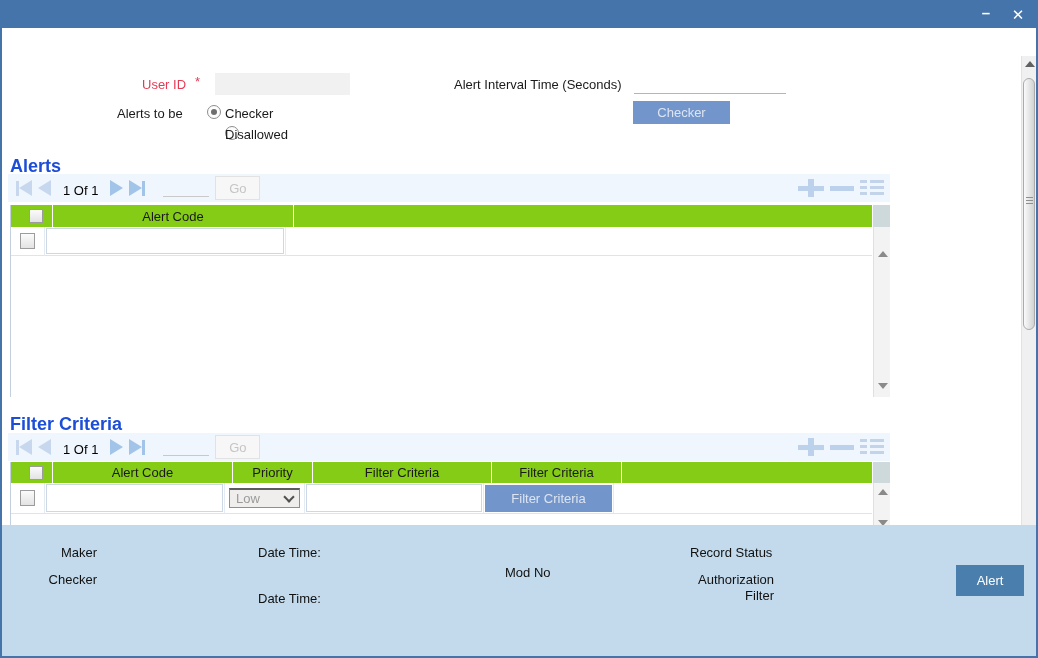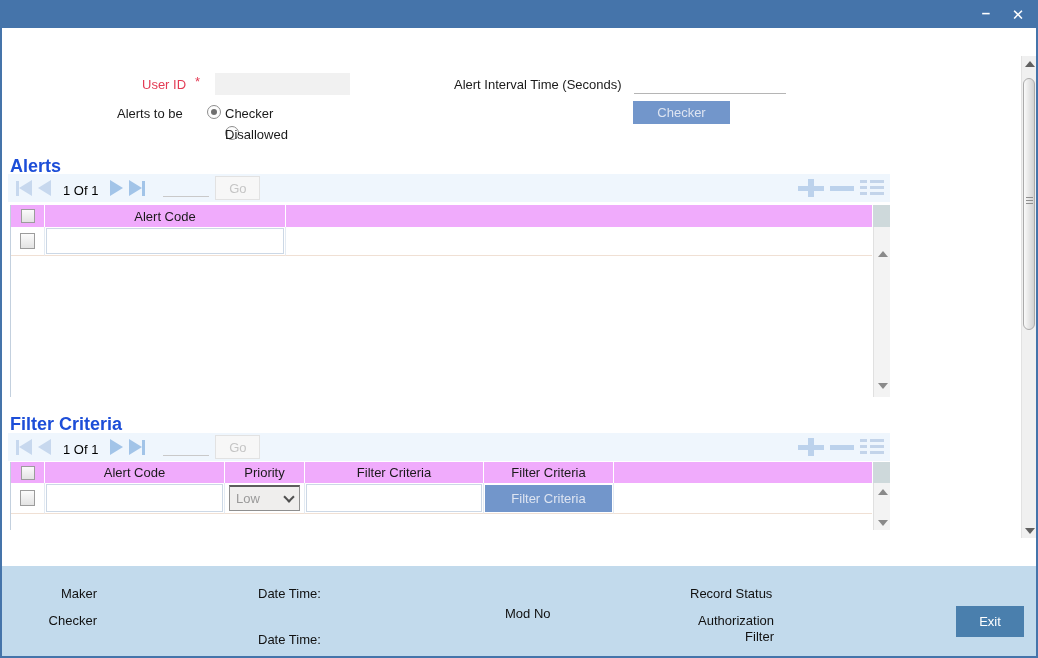--- a/index.html
+++ b/index.html
@@ -39,21 +39,21 @@
   .mid  { background:#a2c4e8; }
   .tri-l { width:0; height:0; border-top:8px solid transparent; border-bottom:8px solid transparent; border-right:13px solid #c7d8ee; }
   .tri-r { width:0; height:0; border-top:8px solid transparent; border-bottom:8px solid transparent; border-left:13px solid #a2c4e8; }
   .pg-text { font-size:13px; color:#000; margin:4px 6px 0 12px; white-space:nowrap; }
   .pg-input { width:46px; height:18px; border:none; border-bottom:1px solid #c9c9c9; background:transparent; margin-left:18px; font-size:12px; }
   .go-btn { width:45px; height:24px; margin-left:6px; background:#f7f7f7; border:1px solid #e2e2e2; color:#c5c5c5; font-size:13px; cursor:pointer; }
   .rec-icons { position:absolute; right:6px; top:5px; display:flex; align-items:center; gap:4px; }
   .rec-icons svg { display:block; cursor:pointer; }
 
   
-  .grid-hd { background:#f0abfc; display:flex; font-size:13px; color:#1a1a1a; }
+  .grid-hd { background:#84cc16; display:flex; font-size:13px; color:#1a1a1a;padding-left:8px; }
   .hcell { display:flex; align-items:center; justify-content:center; border-right:1px solid #fff; height:100%; }
   .ckbox { width:14px; height:14px; border:1px solid #9c9c9c; background:linear-gradient(#fbfbfb,#e3e3e3); display:inline-block; cursor:pointer; }
   .rowbox { width:15px; height:16px; }
   .dcell { background:#fff; border-right:1px solid #e4ebf3; border-bottom:1px solid #f0e0d4; height:100%; display:flex; align-items:center; }
   .cell-input { border:1px solid #ccd8e6; background:#fff; height:100%; width:100%; }
 
   
   .tbl-sb { position:absolute; width:17px; }
   .tbl-sb .hd { background:#ced9db; width:100%; }
   .tbl-sb .tr { background:#f3f3f3; border-left:1px solid #e0e0e0; width:100%; position:relative; }
@@ -64,26 +64,26 @@
   
   .main-sb { position:absolute; right:0; top:54px; width:15px; height:482px; background:#f0f0f0; border-left:1px solid #e2e2e2; }
   .msb-btn { position:absolute; left:0; width:15px; height:16px; background:#f0f0f0; cursor:pointer; }
   .msb-btn .sb-up { left:3px; top:5px; border-bottom-color:#606060; }
   .msb-btn .sb-dn { left:3px; top:6px; border-top-color:#606060; }
   .msb-thumb { position:absolute; left:1px; top:22px; width:12px; height:252px; background:linear-gradient(to right,#fafafa,#d2d2d2); border:1px solid #ababab; border-radius:6px; cursor:pointer; }
   .grip { position:absolute; left:2px; top:118px; width:7px; }
   .grip div { height:1px; background:#8f8f8f; margin-bottom:2px; }
 
   
-  .sel-box { width:72px; height:26px; background:#efeeed; border:1px solid #8f8f8f; border-top:2px solid #5c5c5c; display:flex; align-items:center; padding:4px 6px; position:relative; cursor:pointer; }
+  .sel-box { width:72px; height:20px; background:#efeeed; border:1px solid #8f8f8f; border-top:2px solid #5c5c5c; display:flex; align-items:center; padding:4px 6px; position:relative; cursor:pointer; }
   .sel-box .txt { font-size:13px; color:#9a9a9a; flex:1; }
   .chev { width:8px; height:8px; border-right:2px solid #4f4f4f; border-bottom:2px solid #4f4f4f; transform:rotate(45deg); margin-top:-4px; }
 
   
-  .footer { position:absolute; left:0; right:0; bottom:0; height:90px; background:#c2daec; }
+  .footer { position:absolute; left:0; right:0; bottom:0; height:131px; background:#c2daec; }
   .footer .label { position:absolute; font-size:13px; color:#111; }
 </style>
 </head>
 <body>
 
 <div class="window">
 
   
   <div class="titlebar">
     <div class="win-btn btn-min">–</div>
@@ -274,16 +274,16 @@
 
   
   <div class="footer">
     <span class="label" style="left:20px; top:20px; width:75px; text-align:right;">Maker</span>
     <span class="label" style="left:256px; top:20px;">Date Time:</span>
     <span class="label" style="left:503px; top:20px;margin-top:20px;">Mod No</span>
     <span class="label" style="left:688px; top:20px;">Record Status</span>
     <span class="label" style="left:20px; top:47px; width:75px; text-align:right;">Checker</span>
     <span class="label" style="left:688px; top:47px; width:84px; text-align:right; white-space:normal; line-height:16px;">Authorization Filter</span>
     <span class="label" style="left:256px; top:66px;">Date Time:</span>
-    <button class="exit-btn" style="position:absolute; left:954px; top:40px; width:68px; height:31px;">Exit</button>
+    <button class="exit-btn" style="position:absolute; left:954px; top:40px; width:68px; height:31px;">Alert</button>
   </div>
 
 </div>
 
 </body></html>

